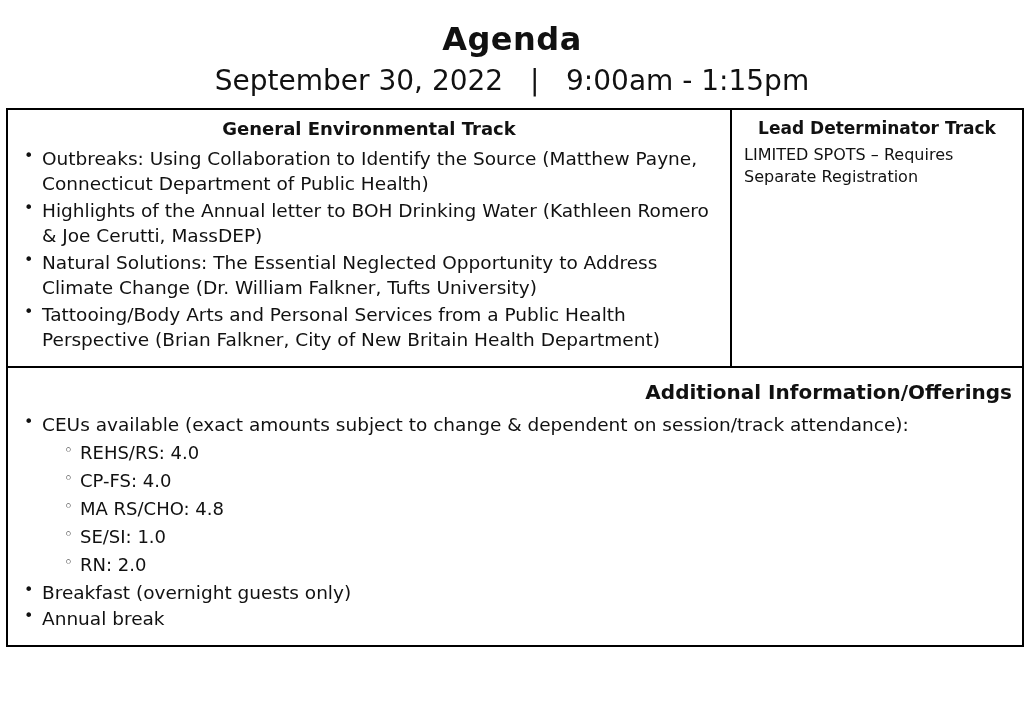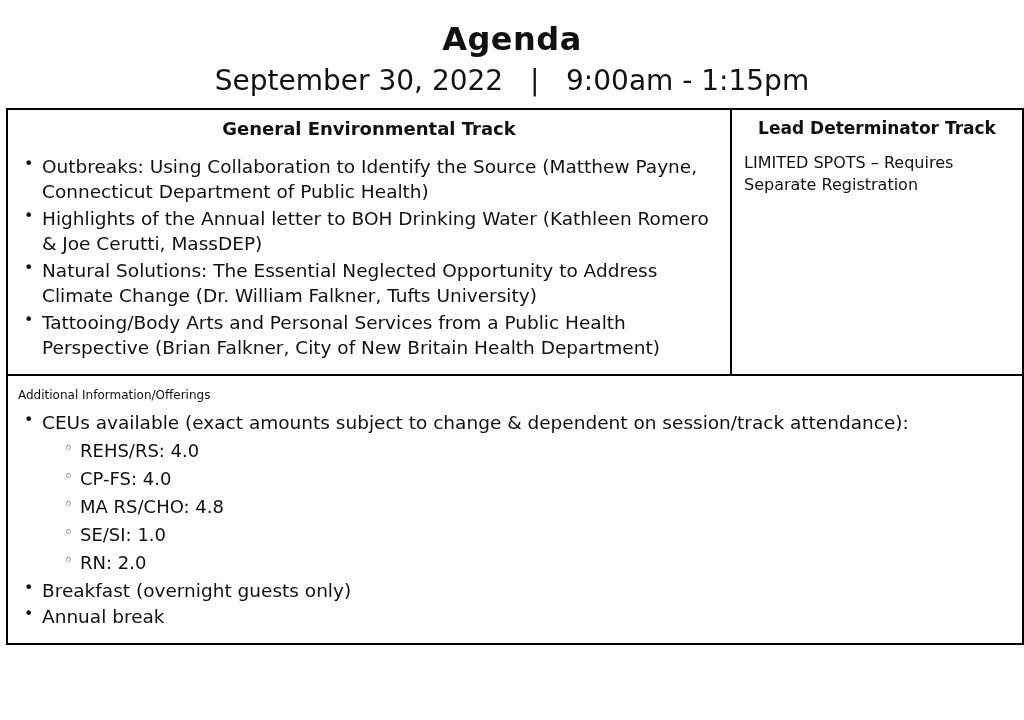--- a/index.html
+++ b/index.html
@@ -51,21 +51,21 @@
   .col-left { width: 722px; }
   .col-right { width: 290px; }
 
   .cell-inner {
     padding: 8px 10px 12px 10px;
   }
   .col-head {
     text-align: center;
     font-size: 17px;
     font-weight: bold;
-    margin-bottom: 14px;
+    margin-bottom: 6px;
     line-height: 1.2;
   }
   .col-head.left-head { font-size: 18px; }
   ul.bullets {
     margin: 0;
     padding: 0 0 0 22px;
     list-style: none;
   }
   ul.bullets > li {
     position: relative;
@@ -80,23 +80,23 @@
     left: -16px;
     top: -1px;
     font-size: 16px;
   }
   .plain-text {
     font-size: 16px;
     line-height: 1.38;
     padding: 0 2px;
   }
   .addl-head {
-    text-align: left;
-    font-size: 12px;
-    font-weight: normal;
+    text-align: right;
+    font-size: 20px;
+    font-weight: bold;
     margin: 4px 0 8px 0;
   }
   ul.sub-bullets {
     margin: 2px 0 0 0;
     padding: 0 0 0 38px;
     list-style: none;
   }
   ul.sub-bullets > li {
     position: relative;
     font-size: 18px;

